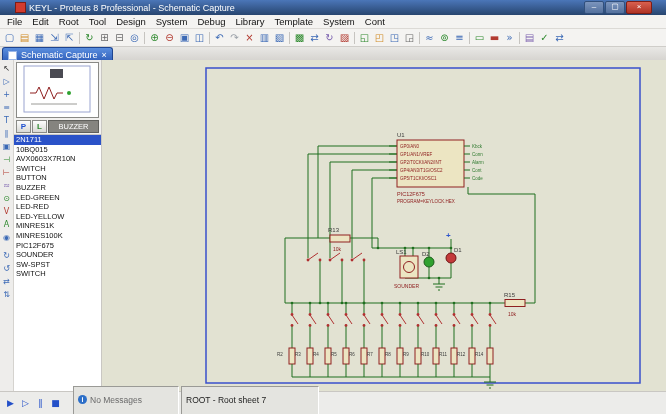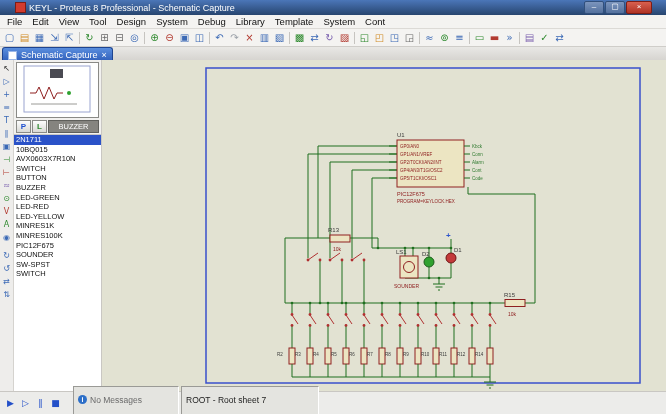--- a/index.html
+++ b/index.html
@@ -103,21 +103,21 @@
   <span class="winbtn" data-name="minimize-button">–</span>
       <span class="winbtn" data-name="maximize-button">▢</span>
       <span class="winbtn close" data-name="close-button">×</span>
     </span>
 </div>
 
 <div class="menubar" data-name="menu-bar">
 
 <div class="menu-item" data-name="menu-item">File</div>
     <div class="menu-item" data-name="menu-item">Edit</div>
-    <div class="menu-item" data-name="menu-item">View</div>
+    <div class="menu-item" data-name="menu-item">Root</div>
     <div class="menu-item" data-name="menu-item">Tool</div>
     <div class="menu-item" data-name="menu-item">Design</div>
     <div class="menu-item" data-name="menu-item">System</div>
     <div class="menu-item" data-name="menu-item">Debug</div>
     <div class="menu-item" data-name="menu-item">Library</div>
     <div class="menu-item" data-name="menu-item">Template</div>
     <div class="menu-item" data-name="menu-item">System</div>
     <div class="menu-item" data-name="menu-item">Cont</div>
   </div>
 

